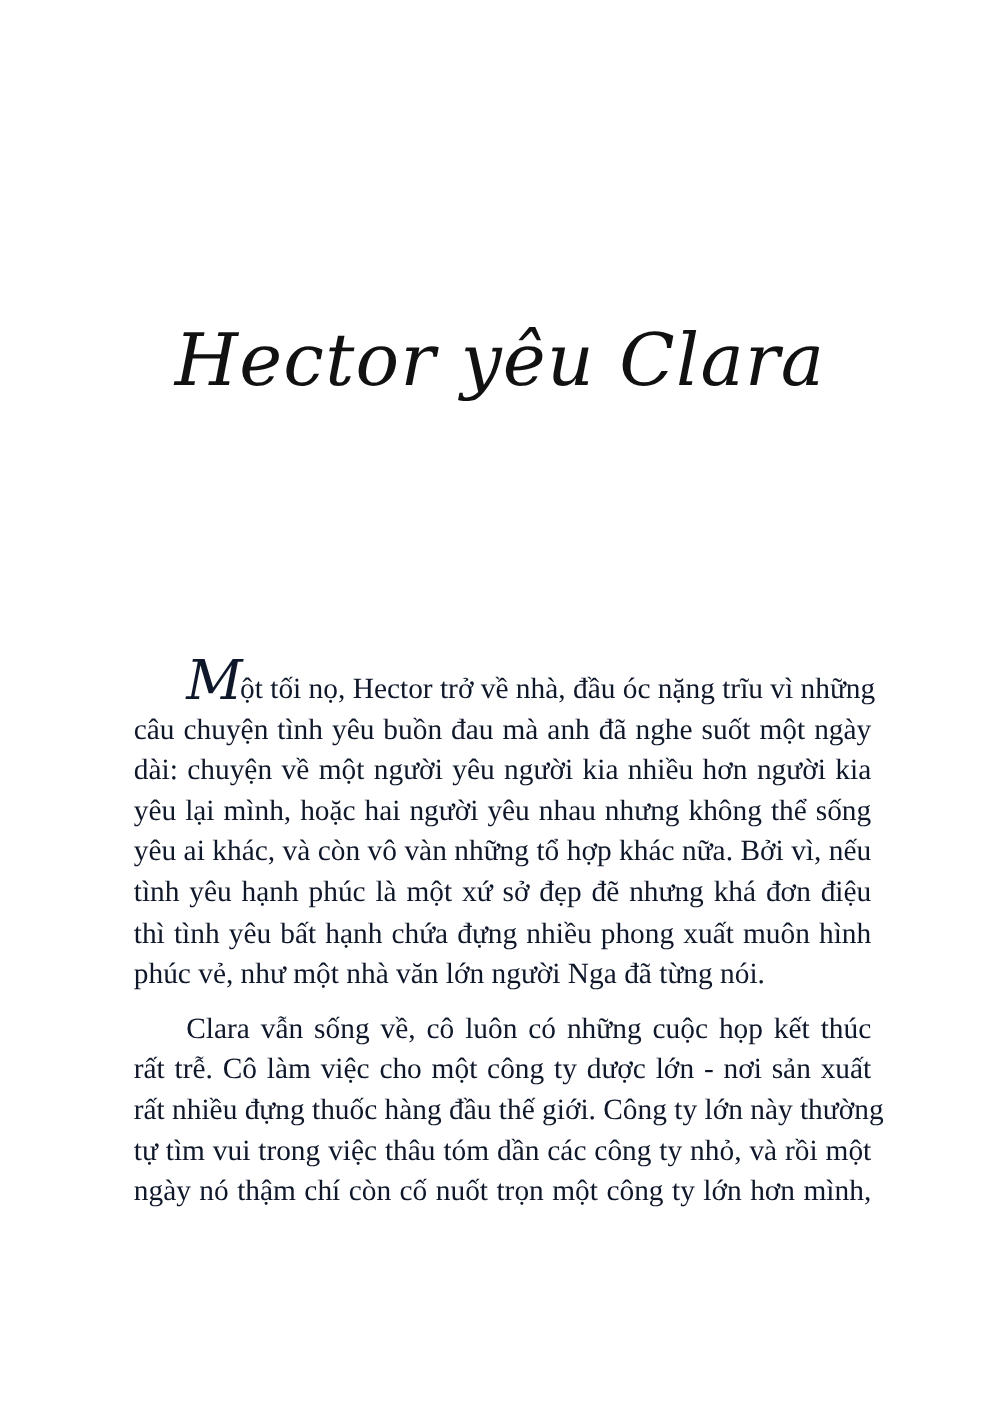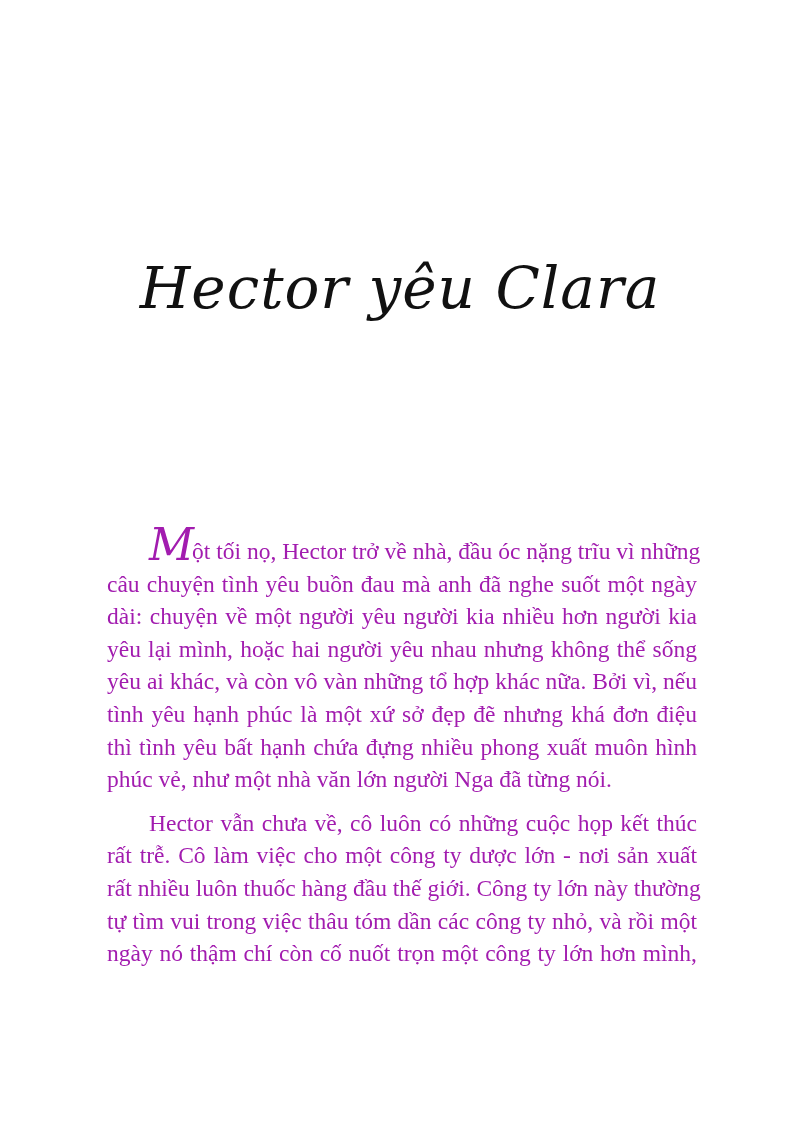--- a/index.html
+++ b/index.html
@@ -5,21 +5,21 @@
   html, body { margin: 0; padding: 0; background: #ffffff; }
   body { width: 800px; height: 1131px; position: relative; overflow: hidden; }
   .page { position: absolute; left: 0; top: 0; width: 800px; height: 1131px; background: #fff; }
   .title {
     position: absolute; left: 0; top: 248px; width: 800px; text-align: center;
     font-family: "DejaVu Serif", serif; font-style: italic; font-size: 58px;
     color: #111; letter-spacing: 1px; line-height: 80px;
   }
   .body-text {
     position: absolute; left: 107px; width: 590px; top: 535px;
-    font-family: "Liberation Serif", serif; font-size: 23.5px; color: #a21caf;
+    font-family: "Liberation Serif", serif; font-size: 23.5px; color: #0f172a;
     line-height: 32.6px; text-align: justify;
   }
   .para { margin: 0; text-indent: 42px; }
   .para + .para { margin-top: 11px; }
   .line { display: block; text-align: justify; text-align-last: justify; white-space: nowrap; }
   .line.last { text-align-last: left; }
   .dropcap {
     font-family: "DejaVu Serif", serif; font-style: italic; font-size: 44px;
     line-height: 20px; margin-right: -2px; vertical-align: -1px;
   }
@@ -35,23 +35,23 @@
       <span class="line"><span class="dropcap">M</span><span>ột tối nọ, Hector trở về nhà, đầu óc nặng trĩu vì những</span></span>
       <span class="line">câu chuyện tình yêu buồn đau mà anh đã nghe suốt một ngày</span>
       <span class="line">dài: chuyện về một người yêu người kia nhiều hơn người kia</span>
       <span class="line">yêu lại mình, hoặc hai người yêu nhau nhưng không thể sống</span>
       <span class="line">yêu ai khác, và còn vô vàn những tổ hợp khác nữa. Bởi vì, nếu</span>
       <span class="line">tình yêu hạnh phúc là một xứ sở đẹp đẽ nhưng khá đơn điệu</span>
       <span class="line">thì tình yêu bất hạnh chứa đựng nhiều phong xuất muôn hình</span>
       <span class="line last">phúc vẻ, như một nhà văn lớn người Nga đã từng nói.</span>
     </div>
     <div class="para">
-      <span class="line">Hector vẫn chưa về, cô luôn có những cuộc họp kết thúc</span>
+      <span class="line">Clara vẫn sống về, cô luôn có những cuộc họp kết thúc</span>
       <span class="line">rất trễ. Cô làm việc cho một công ty dược lớn - nơi sản xuất</span>
-      <span class="line">rất nhiều luôn thuốc hàng đầu thế giới. Công ty lớn này thường</span>
+      <span class="line">rất nhiều đựng thuốc hàng đầu thế giới. Công ty lớn này thường</span>
       <span class="line">tự tìm vui trong việc thâu tóm dần các công ty nhỏ, và rồi một</span>
       <span class="line">ngày nó thậm chí còn cố nuốt trọn một công ty lớn hơn mình,</span>
     </div>
   </div>
 </div>
 
 <style>
   
   .para .line { text-indent: 0; }
   .para .line:first-child { text-indent: 42px; }

